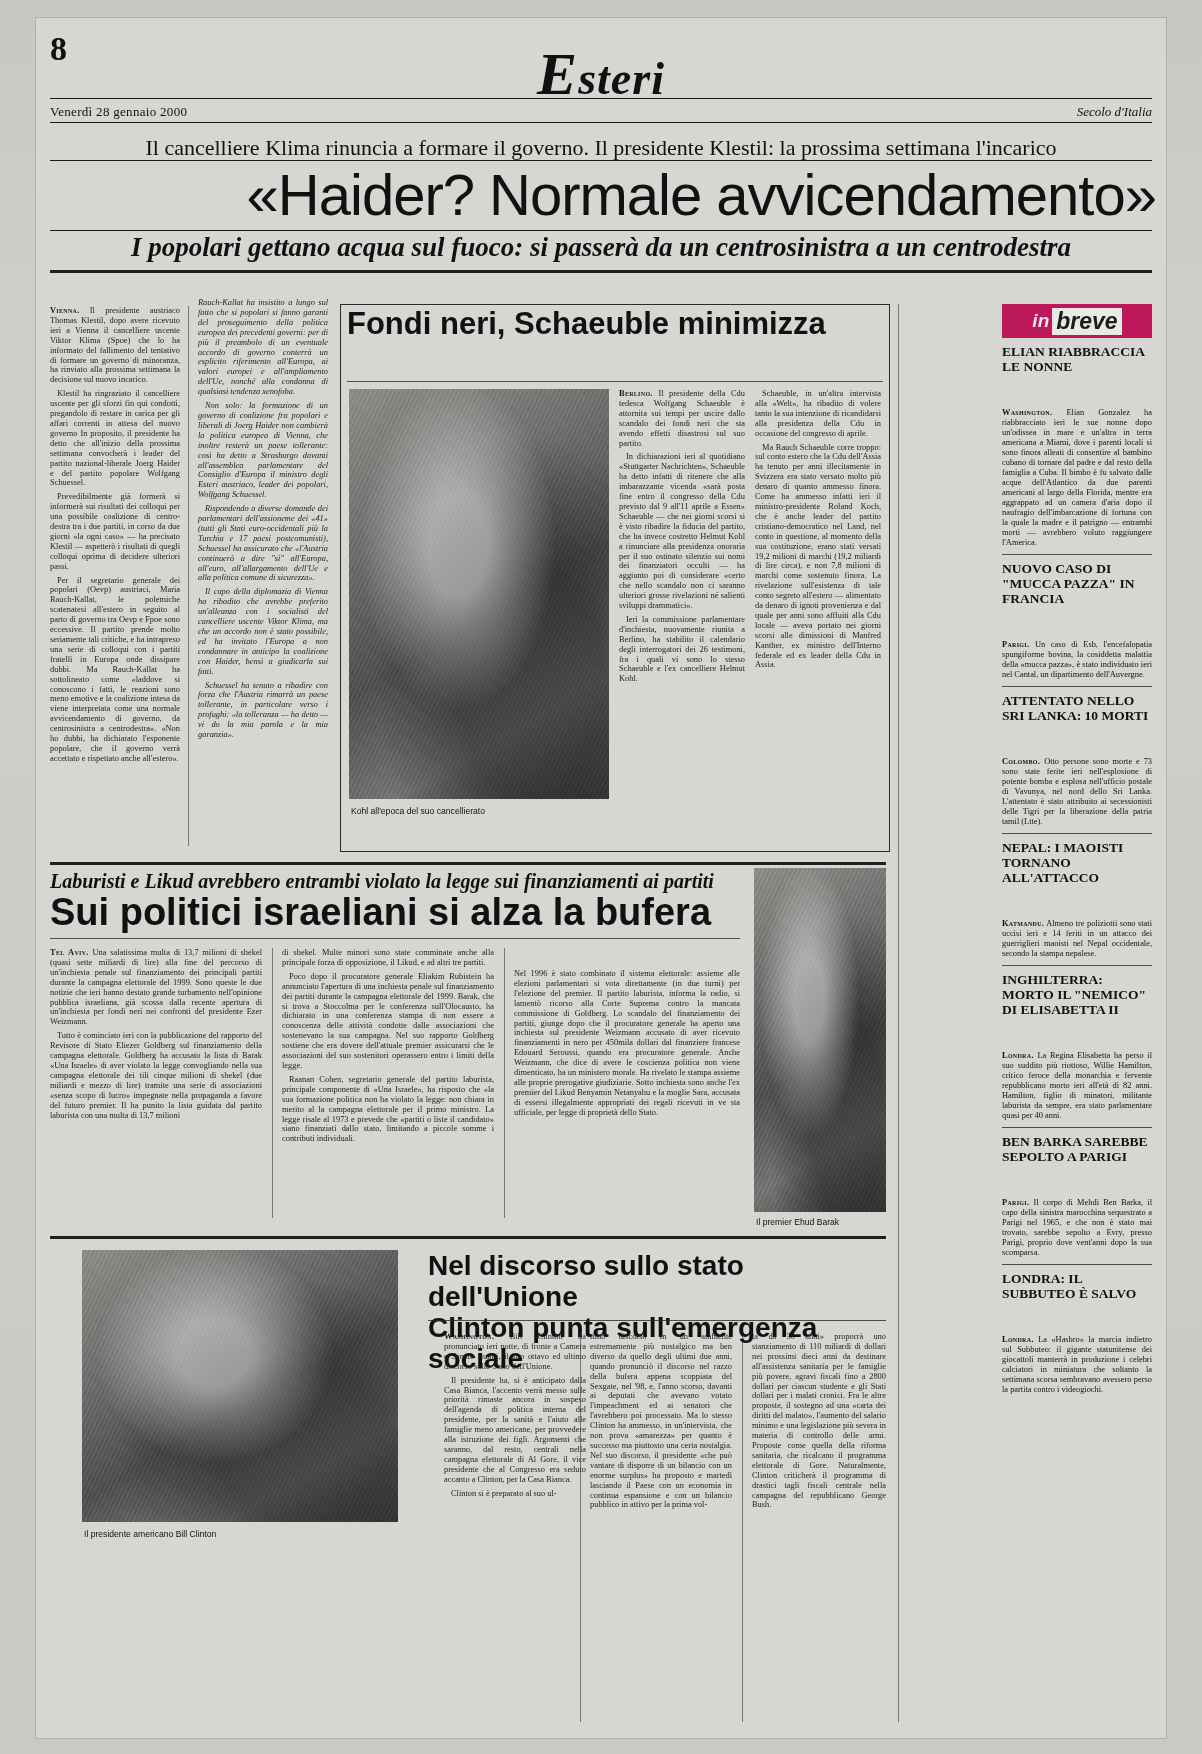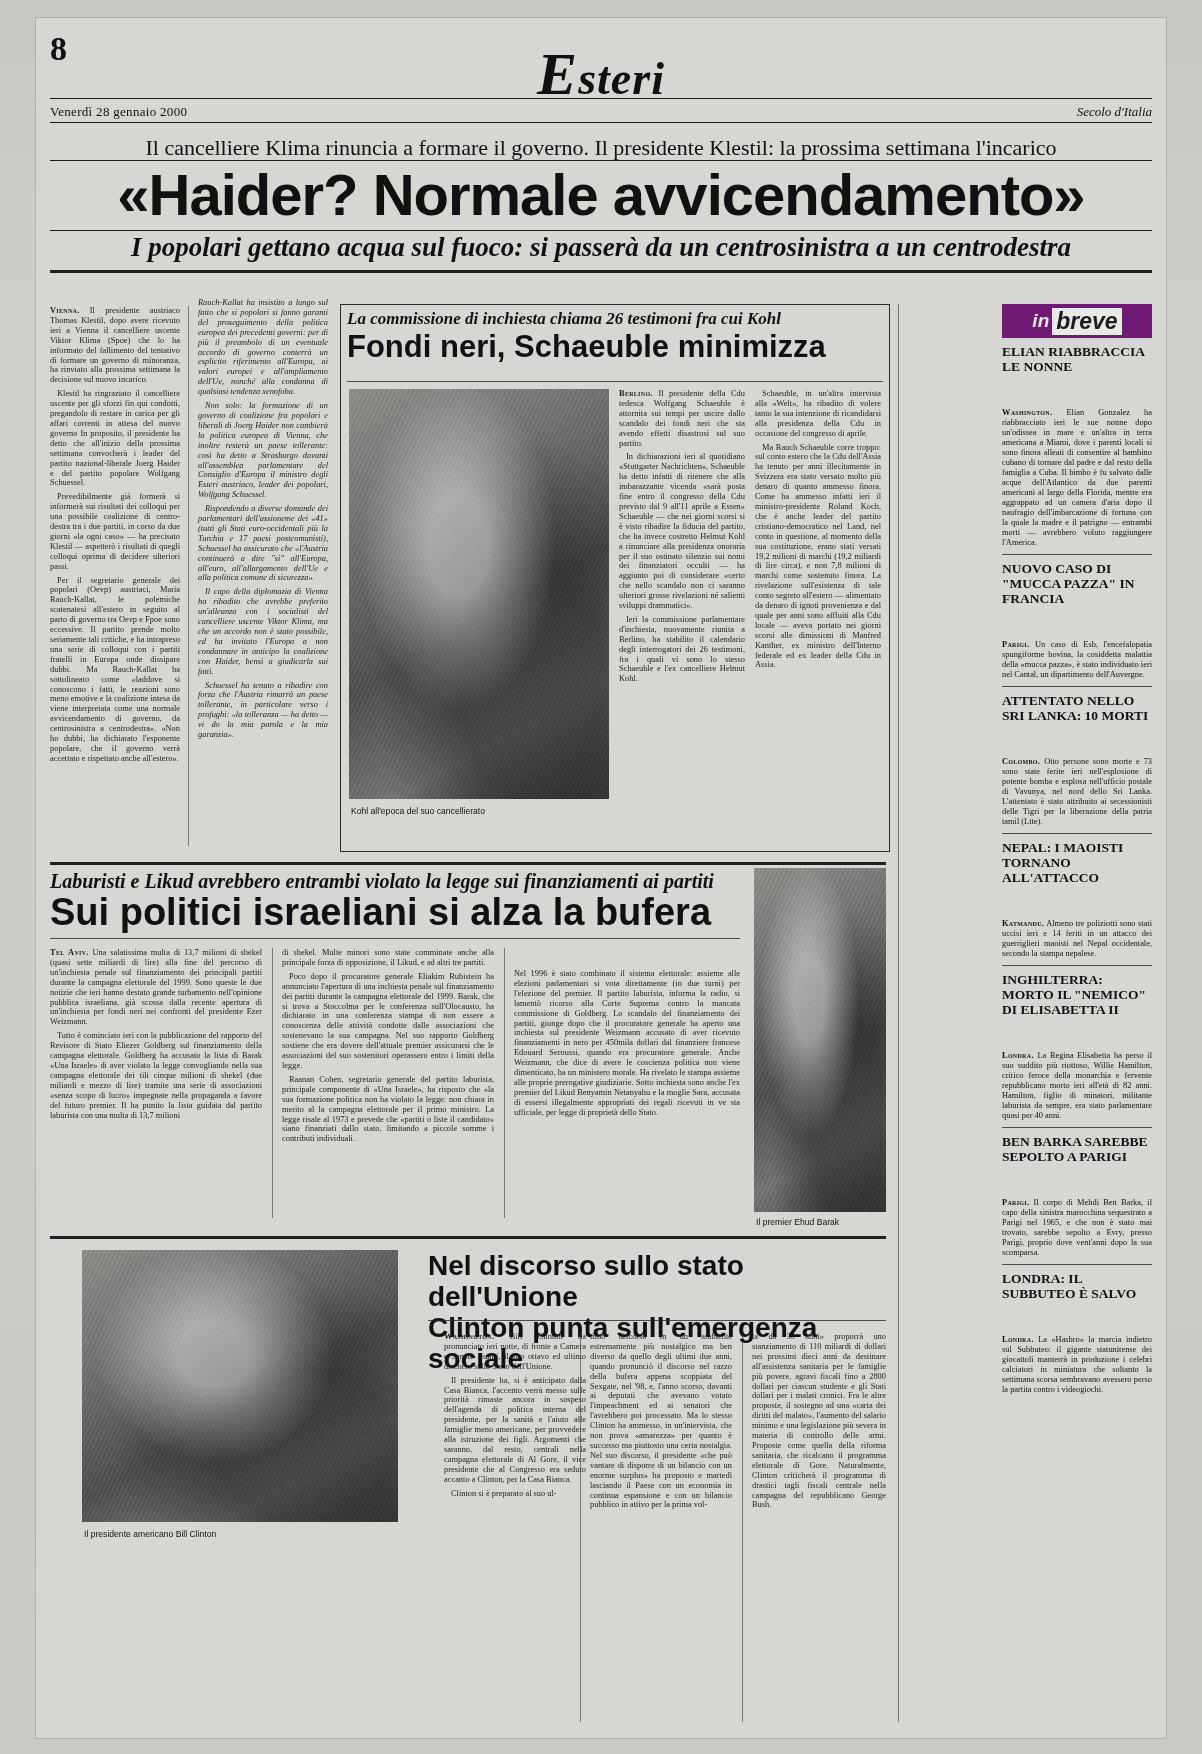--- a/index.html
+++ b/index.html
@@ -14,21 +14,21 @@
   .sheet{position:absolute;left:36px;top:18px;width:1130px;height:1720px;background:#d6d6d2;box-shadow:0 0 0 1px rgba(0,0,0,0.12);}
   
   .pagenum{position:absolute;left:14px;top:14px;font-family:"Liberation Serif",serif;font-weight:bold;font-size:34px;line-height:34px;}
   .section-title{position:absolute;left:0;right:0;top:22px;text-align:center;font-family:"Liberation Serif",serif;font-style:italic;font-weight:bold;font-size:46px;letter-spacing:1px;}
   .section-title .drop{font-size:60px;}
   .rule{position:absolute;background:#1a1a1a;}
   .dateline{position:absolute;left:14px;top:86px;font-size:13px;letter-spacing:0.3px;}
   .paperline{position:absolute;right:14px;top:86px;font-size:13px;font-style:italic;}
   
   .kicker{position:absolute;left:14px;right:14px;top:118px;text-align:center;font-size:22px;line-height:24px;}
-  .headline{position:absolute;left:10px;right:10px;top:146px;text-align:center;font-family:"Liberation Sans",sans-serif;font-weight:bold;font-size:58px;line-height:62px;letter-spacing:-1px;}
+  .headline{position:absolute;left:10px;right:10px;top:146px;text-align:right;font-family:"Liberation Sans",sans-serif;font-weight:normal;font-size:58px;line-height:62px;letter-spacing:-1px;}
   .subhead{position:absolute;left:10px;right:10px;top:214px;text-align:center;font-style:italic;font-weight:bold;font-size:27px;line-height:30px;}
   
   .col{position:absolute;font-size:8.4px;line-height:9.9px;text-align:justify;color:#1c1c1c;font-family:"Liberation Serif",serif;hyphens:auto;}
   .col p{margin:0 0 4px 0;text-indent:7px;}
   .col p.first{text-indent:0;}
   .city{font-variant:small-caps;font-weight:bold;letter-spacing:0.3px;}
   .vrule{position:absolute;width:1px;background:#2a2a2a;opacity:.55;}
   .hrule{position:absolute;height:1px;background:#2a2a2a;opacity:.8;}
   .thick{height:3px;background:#151515;opacity:.95;}
   
@@ -37,21 +37,21 @@
   .box-head{font-family:"Liberation Sans",sans-serif;font-weight:bold;font-size:31px;line-height:33px;padding:2px 6px 4px 6px;}
   .photo{background:linear-gradient(150deg,#8d8d8a 0%,#6f6f6d 28%,#4d4d4b 55%,#747472 78%,#3c3c3a 100%);position:relative;overflow:hidden;}
   .photo:after{content:"";position:absolute;inset:0;background:
       radial-gradient(ellipse at 42% 38%, rgba(230,230,228,.55) 0 14%, rgba(0,0,0,0) 46%),
       radial-gradient(ellipse at 70% 72%, rgba(20,20,20,.45) 0 28%, rgba(0,0,0,0) 60%),
       repeating-linear-gradient(115deg, rgba(255,255,255,.05) 0 2px, rgba(0,0,0,.05) 2px 4px);
   }
   .caption{font-size:8.6px;padding:3px 2px 0 2px;font-family:"Liberation Sans",sans-serif;}
   
   .rail{position:absolute;right:14px;top:286px;width:150px;}
-  .inbreve{position:relative;height:34px;background:#701a75;color:#e9e9e6;display:flex;align-items:center;justify-content:center;}
+  .inbreve{position:relative;height:34px;background:#be185d;color:#e9e9e6;display:flex;align-items:center;justify-content:center;}
   .inbreve .t1{font-family:"Liberation Sans",sans-serif;font-style:italic;font-weight:bold;font-size:19px;}
   .inbreve .t2{font-family:"Liberation Sans",sans-serif;font-style:italic;font-weight:bold;font-size:23px;background:#e9e9e6;color:#1d1d1d;padding:0 4px;margin-left:3px;}
   .brief-h{font-family:Liberation Serif, serif;font-weight:bold;font-size:13.5px;line-height:15px;margin:6px 0 4px 0;}
   .brief-b{font-size:8.4px;line-height:10px;text-align:justify;margin-top:34px;}
   
   .story2-kicker{position:absolute;font-style:italic;font-weight:bold;font-size:20px;}
   .story2-head{position:absolute;font-family:"Liberation Sans",sans-serif;font-weight:bold;font-size:38px;line-height:40px;}
   
   .story3-head{font-family:"Liberation Sans",sans-serif;font-weight:bold;font-size:28px;line-height:31px;}
 </style>
@@ -86,21 +86,20 @@
     <div class="vrule" style="left:152px;top:288px;height:540px;"></div>
     <div class="col" style="left:162px;top:280px;width:130px;height:540px;font-style:italic;">
       <p class="first">Rauch-Kallat ha insistito a lungo sul fatto che si popolari si fanno garanti del proseguimento della politica europea dei precedenti governi: per di più il preambolo di un eventuale accordo di governo conterrà un esplicito riferimento all'Europa, ai valori europei e all'ampliamento dell'Ue, nonché alla condanna di qualsiasi tendenza xenofoba.</p>
       <p>Non solo: la formazione di un governo di coalizione fra popolari e liberali di Joerg Haider non cambierà la politica europea di Vienna, che inoltre resterà un paese tollerante: così ha detto a Strasburgo davanti all'assemblea parlamentare del Consiglio d'Europa il ministro degli Esteri austriaco, leader dei popolari, Wolfgang Schuessel.</p>
       <p>Rispondendo a diverse domande dei parlamentari dell'assioneme dei «41» (tutti gli Stati euro-occidentali più la Turchia e 17 paesi postcomunisti), Schuessel ha assicurato che «l'Austria continuerà a dire "sì" all'Europa, all'euro, all'allargamento dell'Ue e alla politica comune di sicurezza».</p>
       <p>Il capo della diplomazia di Vienna ha ribadito che avrebbe preferito un'alleanza con i socialisti del cancelliere uscente Viktor Klima, ma che un accordo non è stato possibile, ed ha invitato l'Europa a non condannare in anticipo la coalizione con Haider, bensì a giudicarla sui fatti.</p>
       <p>Schuessel ha tenuto a ribadire con forza che l'Austria rimarrà un paese tollerante, in particolare verso i profughi: «la tolleranza — ha detto — vi do la mia parola e la mia garanzia».</p>
     </div>
 
     <div class="box" style="left:304px;top:286px;width:548px;height:546px;">
-      <div class="box-kicker">La commissione di inchiesta chiama 26 testimoni fra cui Kohl</div>
       <div class="box-head">Fondi neri, Schaeuble minimizza</div>
       <div class="hrule" style="left:6px;right:6px;top:76px;width:536px;"></div>
 
       <div class="photo" style="position:absolute;left:8px;top:84px;width:260px;height:410px;"></div>
       <div class="caption" style="position:absolute;left:8px;top:498px;width:260px;">Kohl all'epoca del suo cancellierato</div>
 
       <div class="col" style="left:278px;top:84px;width:262px;height:446px;column-count:2;column-gap:10px;">
         <p class="first"><span class="city">Berlino.</span> <span>Il presidente della Cdu tedesca Wolfgang Schaeuble è attornita sui tempi per uscire dallo scandalo dei fondi neri che sta avendo effetti disastrosi sul suo partito.</span></p>
         <p>In dichiarazioni ieri al quotidiano «Stuttgarter Nachrichten», Schaeuble ha detto infatti di ritenere che alla imbarazzante vicenda «sarà posta fine entro il congresso della Cdu previsto dal 9 all'11 aprile a Essen» Schaeuble — che nei giorni scorsi si è visto ribadire la fiducia del partito, che ha invece costretto Helmut Kohl a rinunciare alla presidenza onoraria per il suo ostinato silenzio sui nomi dei finanziatori occulti — ha aggiunto poi di considerare «certo che nello scandalo non ci saranno ulteriori grosse rivelazioni né salienti sviluppi drammatici».</p>
         <p>Ieri la commissione parlamentare d'inchiesta, nuovamente riunita a Berlino, ha stabilito il calendario degli interrogatori dei 26 testimoni, fra i quali vi sono lo stesso Schaeuble e l'ex cancelliere Helmut Kohl.</p>

